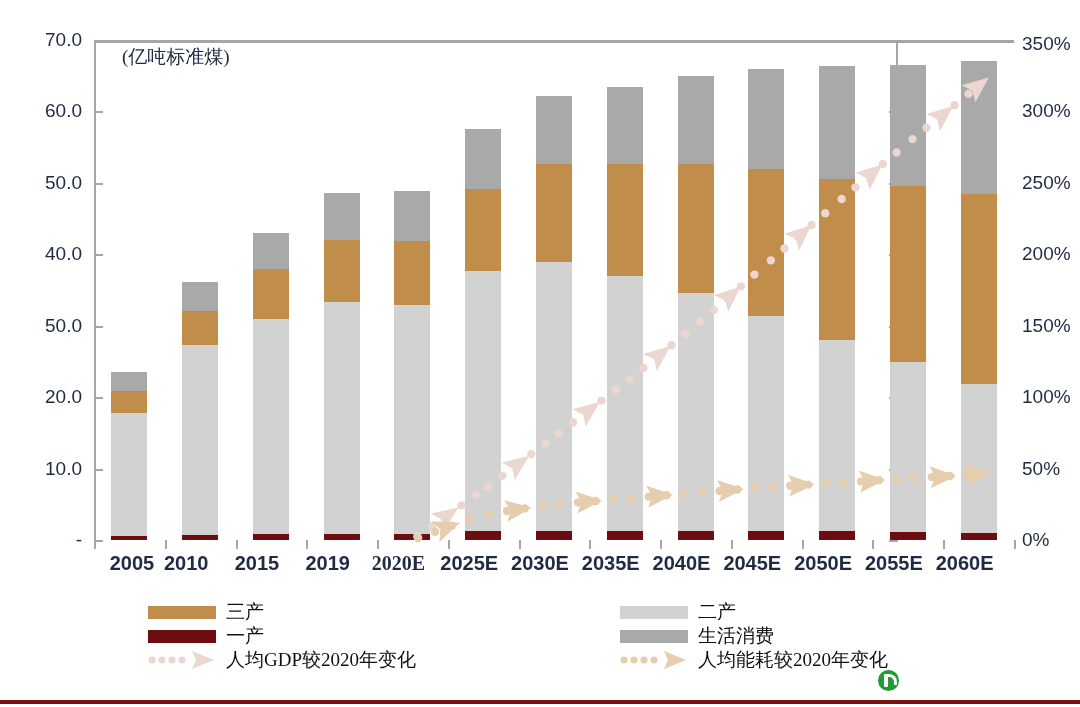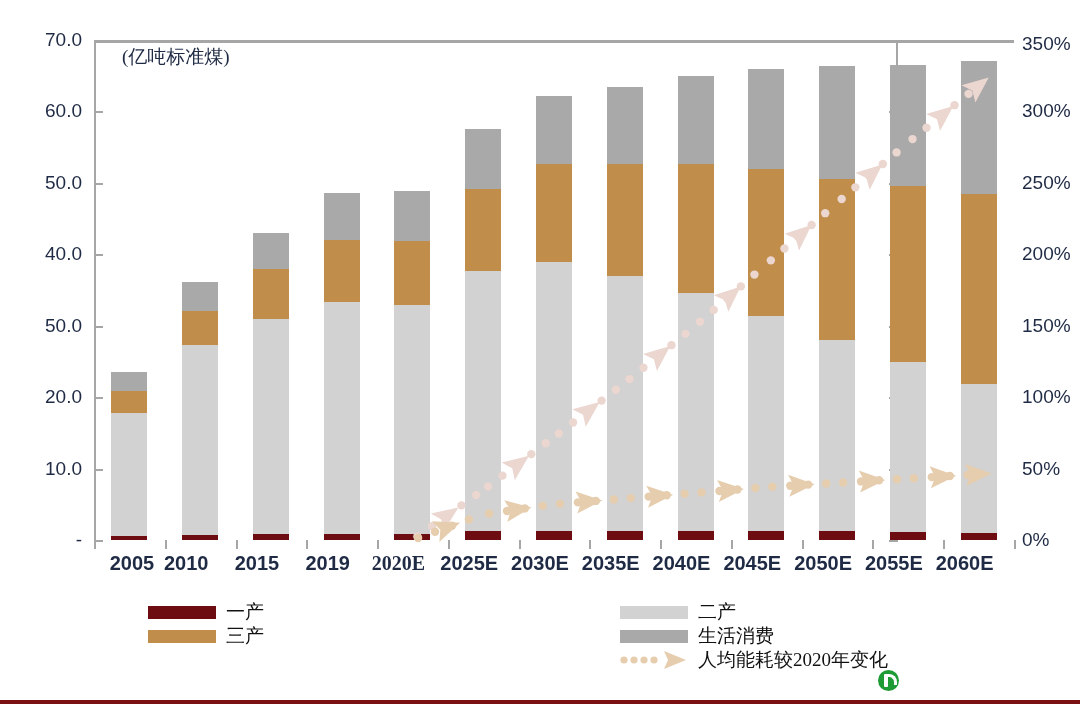--- a/index.html
+++ b/index.html
@@ -326,26 +326,36 @@
       <div class="xlabel" style="left: 601.538px;">2040E</div>
       <div class="xlabel" style="left: 672.308px;">2045E</div>
       <div class="xlabel" style="left: 743.077px;">2050E</div>
       <div class="xlabel" style="left: 813.846px;">2055E</div>
       <div class="xlabel" style="left: 884.615px;">2060E</div>
     </div>
 
   <div class="legend">
     <div class="legend-col left" id="legend-left">
         <div class="legend-row">
+          <div class="swatch" style="background: rgb(192, 142, 74);"></div>
+          <span class="legend-text">三产</span>
+        </div>
+        <div class="legend-row">
           <div class="swatch" style="background: rgb(110, 13, 17);"></div>
           <span class="legend-text">一产</span>
         </div>
         <div class="legend-row">
-          <div class="swatch" style="background: rgb(192, 142, 74);"></div>
-          <span class="legend-text">三产</span>
+          <div class="swatch-line"><svg width="68" height="18" viewBox="0 0 68 18">
+              <circle cx="4" cy="9" r="3.6" fill="#EBD6D0"></circle>
+              <circle cx="14" cy="9" r="3.6" fill="#EBD6D0"></circle>
+              <circle cx="24" cy="9" r="3.6" fill="#EBD6D0"></circle>
+              <circle cx="34" cy="9" r="3.6" fill="#EBD6D0"></circle>
+              <polygon points="44,0 66,9 44,18 48,9" fill="#EBD6D0"></polygon>
+            </svg></div>
+          <span class="legend-text">人均GDP较2020年变化</span>
         </div>
       </div>
     <div class="legend-col right" id="legend-right">
         <div class="legend-row">
           <div class="swatch" style="background: rgb(210, 210, 210);"></div>
           <span class="legend-text">二产</span>
         </div>
         <div class="legend-row">
           <div class="swatch" style="background: rgb(169, 169, 169);"></div>
           <span class="legend-text">生活消费</span>

